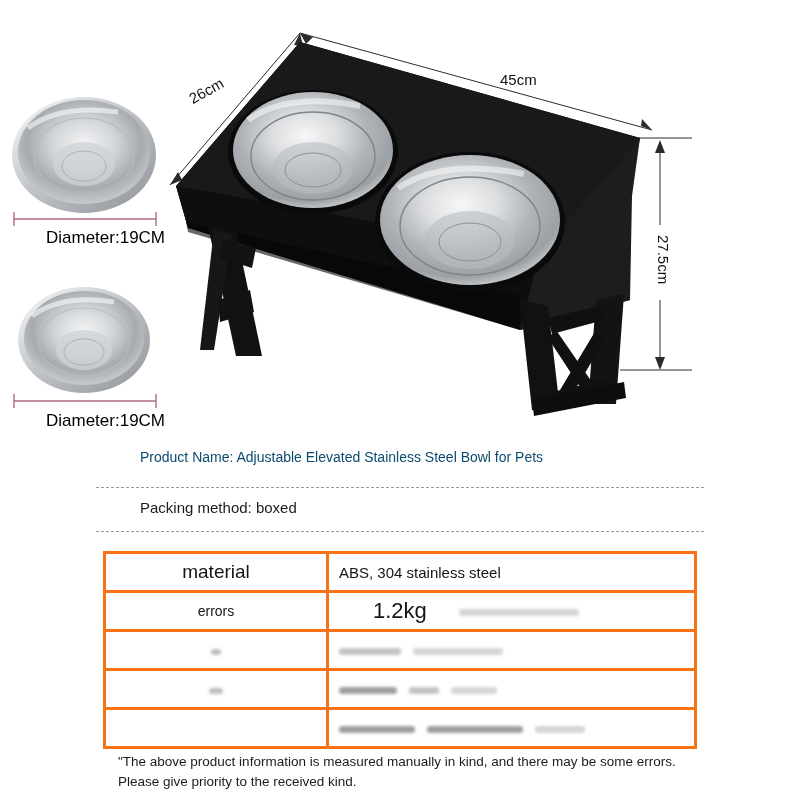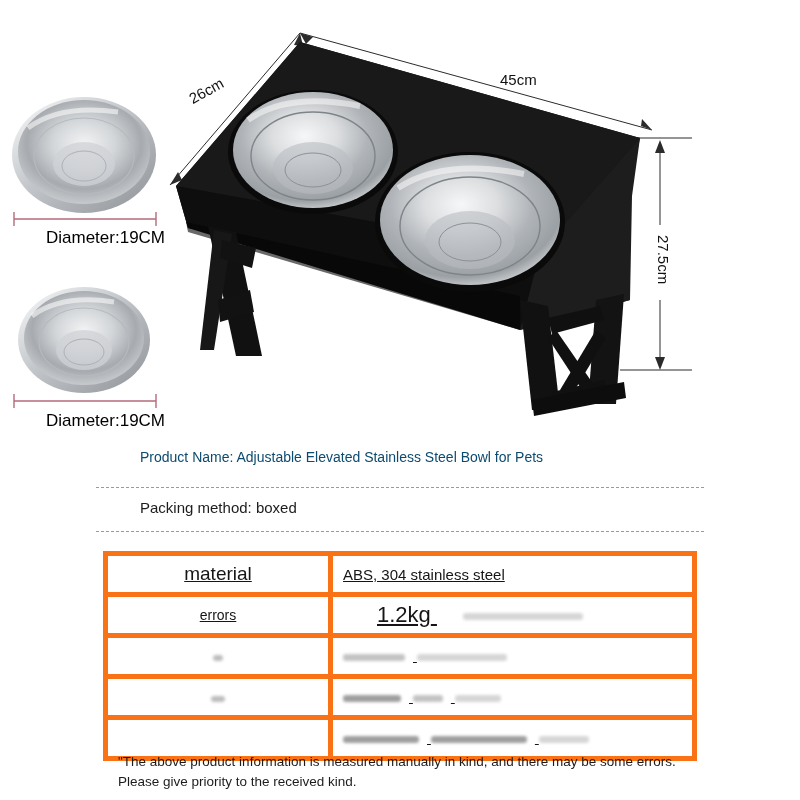--- a/index.html
+++ b/index.html
@@ -87,27 +87,26 @@
   
   .spec-table {
     position: absolute;
     left: 103px;
     top: 551px;
     width: 594px;
     border-collapse: collapse;
     table-layout: fixed;
   }
   .spec-table td {
-    border: 5px solid #f97316;
+    border: 3px solid #f97316;
     height: 36px;
     vertical-align: middle;
     padding: 0 10px;
     font-size: 14px;
     color: #151515;
-    text-decoration: underline;
   }
   .spec-table td.key {
     width: 200px;
     text-align: center;
   }
   .spec-table tr.r1 td.key { font-size: 19px; }
   .spec-table tr.r1 td.val { font-size: 15px; }
   .spec-table tr.r2 td.key { font-size: 14px; }
   .spec-table tr.r2 td.val { font-size: 22px; padding-left: 44px; }
 

